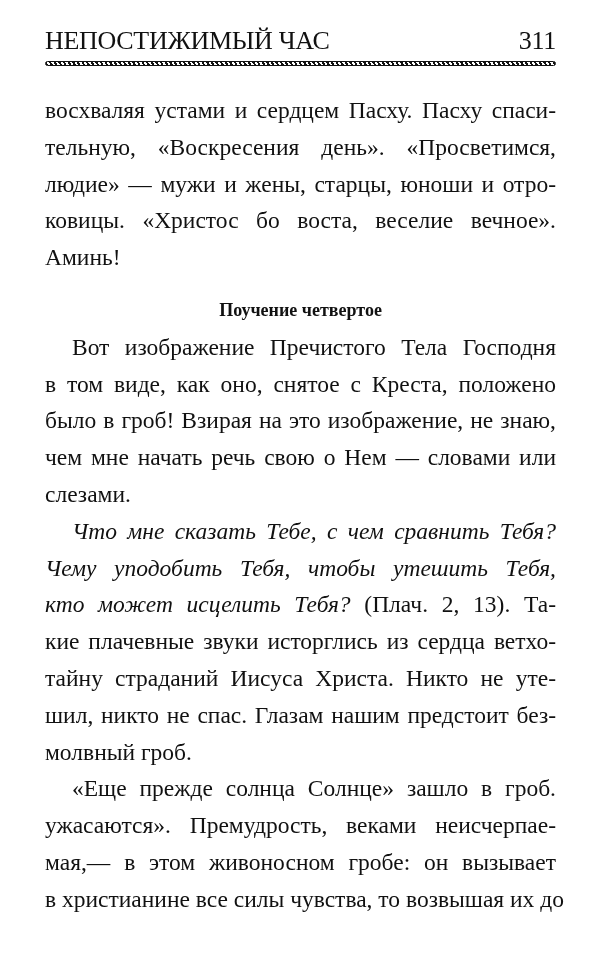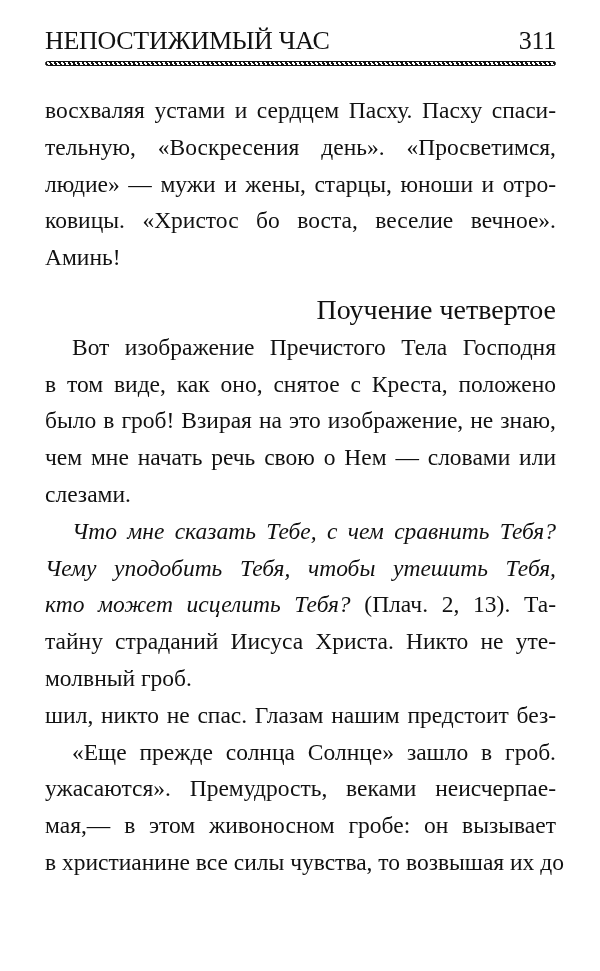--- a/index.html
+++ b/index.html
@@ -23,22 +23,22 @@
     }
     .body-text {
       position: absolute; top: 92px; left: 0; width: 511px;
       font-family: "Liberation Serif", "DejaVu Serif", serif;
       font-size: 23.5px; line-height: 36.8px;
     }
     .line { display: block; white-space: nowrap; text-align: justify; text-align-last: justify; height: 36.8px; }
     .line.last { text-align-last: left; }
     .line.indent { padding-left: 27px; }
     .heading {
-      display: block; text-align: right; font-weight: normal;
-      font-size: 28px; height: 36.8px; margin-top: 16px;
+      display: block; text-align: center; font-weight: bold;
+      font-size: 18px; height: 36.8px; margin-top: 16px;
     }
     em { font-style: italic; }
   </style>
 </head>
 <body>
 
 <div class="page">
   <div class="running-head">
     <span class="title">НЕПОСТИЖИМЫЙ ЧАС</span>
     <span class="pagenum">311</span>
@@ -61,23 +61,24 @@
       <span class="line">в том виде, как оно, снятое с Креста, положено</span>
       <span class="line">было в гроб! Взирая на это изображение, не знаю,</span>
       <span class="line">чем мне начать речь свою о Нем — словами или</span>
       <span class="line last">слезами.</span>
     </div>
 
     <div>
       <span class="line indent"><em>Что мне сказать Тебе, с чем сравнить Тебя?</em></span>
       <span class="line"><em>Чему уподобить Тебя, чтобы утешить Тебя,</em></span>
       <span class="line"><em>кто может исцелить Тебя?</em><span> (Плач. 2, 13). Та-</span></span>
+      <span class="line">кие плачевные звуки исторглись из сердца ветхо-</span>
       <span class="line">тайну страданий Иисуса Христа. Никто не уте-</span>
+      <span class="line">шил, никто не спас. Глазам нашим предстоит без-</span>
       <span class="line last">молвный гроб.</span>
-      <span class="line">шил, никто не спас. Глазам нашим предстоит без-</span>
     </div>
 
     <div>
       <span class="line indent">«Еще прежде солнца Солнце» зашло в гроб.</span>
       <span class="line">ужасаются». Премудрость, веками неисчерпае-</span>
       <span class="line">мая,— в этом живоносном гробе: он вызывает</span>
       <span class="line">в христианине все силы чувства, то возвышая их до</span>
 
     </div>
 

